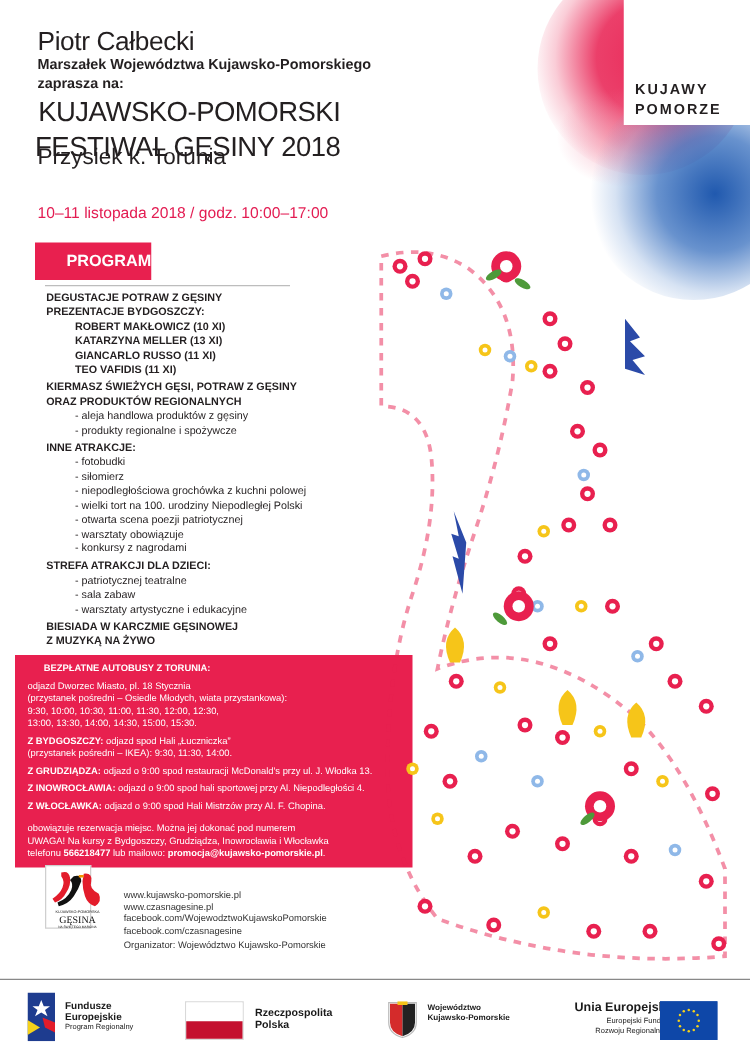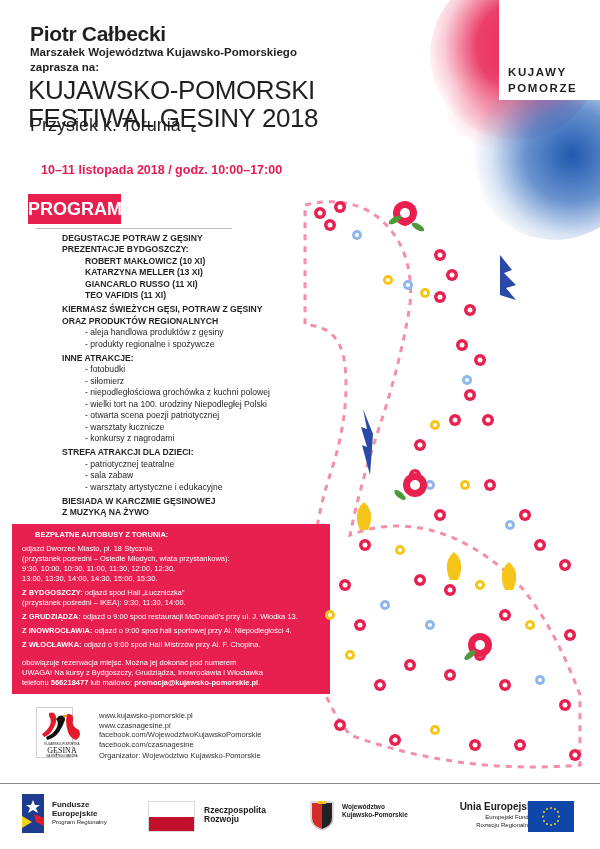--- a/index.html
+++ b/index.html
@@ -11,46 +11,46 @@
     .blob-pink { left: 430px; top: -30px; width: 170px; height: 170px;
       background: radial-gradient(circle at 55% 45%, rgba(232,30,80,0.95) 0%, rgba(232,30,80,0.85) 35%, rgba(240,110,140,0.35) 60%, rgba(255,255,255,0) 75%); }
     .blob-blue { left: 470px; top: 70px; width: 170px; height: 170px;
       background: radial-gradient(circle at 60% 50%, rgba(20,80,170,0.95) 0%, rgba(40,100,185,0.7) 35%, rgba(120,160,215,0.3) 60%, rgba(255,255,255,0) 75%); }
     .blob-pink2 { left: 445px; top: 70px; width: 110px; height: 80px;
       background: radial-gradient(ellipse at 50% 50%, rgba(240,120,150,0.55) 0%, rgba(255,255,255,0) 70%); }
     .kp-box { position: absolute; left: 499px; top: 0; width: 101px; height: 100px; background: #fff; }
     .kp-logo { position: absolute; left: 508px; top: 64px; font-size: 11.5px; font-weight: bold; letter-spacing: 1.6px; line-height: 16px; color: #231f20; }
 
     
-    .hdr-name { position: absolute; left: 30px; top: 22px; font-size: 21px; font-weight: bold; letter-spacing: -0.3px; }
+    .hdr-name { position: absolute; left: 30px; top: 22px; font-size: 21px; font-weight: normal; letter-spacing: -0.3px; }
     .hdr-role { position: absolute; left: 30px; top: 46px; font-size: 11.5px; font-weight: bold; }
     .hdr-invite { position: absolute; left: 30px; top: 61px; font-size: 11.5px; font-weight: bold; }
-    .hdr-title { position: absolute; left: 28px; top: 76px; font-size: 26px; line-height: 28px; letter-spacing: -0.4px; }
+    .hdr-title { position: absolute; left: 28px; top: 76px; font-size: 22px; line-height: 28px; letter-spacing: -0.4px; text-align: right; }
     .hdr-place { position: absolute; left: 30px; top: 115px; font-size: 18px; }
-    .hdr-date { position: absolute; left: 30px; top: 163px; font-size: 12.5px; font-weight: bold; color: #e31c52; margin-left: 11px; }
-
-    .program-badge { position: absolute; left: 28px; top: 194px; width: 93px; height: 30px; background: #e8204f; color: #fff; font-weight: bold; font-size: 18px; line-height: 30px; text-align: right; }
+    .hdr-date { position: absolute; left: 30px; top: 163px; font-size: 12.5px; font-weight: normal; color: #e31c52; }
+
+    .program-badge { position: absolute; left: 28px; top: 194px; width: 93px; height: 30px; background: #e8204f; color: #fff; font-weight: bold; font-size: 13px; line-height: 30px; text-align: right; }
     .program-rule { position: absolute; left: 36px; top: 228px; width: 196px; height: 1px; background: #bdbdbd; }
 
     
-    .program { position: absolute; left: 37px; top: 233px; width: 280px; font-size: 8.6px; line-height: 11.4px; margin-left: 25px; }
+    .program { position: absolute; left: 37px; top: 233px; width: 280px; font-size: 8.6px; line-height: 11.4px; }
     .sec { margin-bottom: 3px; }
     .sec-title { font-weight: bold; }
     .sec-item { padding-left: 23px; }
     .sec-item.bold { font-weight: bold; }
 
     
     .bus-box { position: absolute; left: 12px; top: 524px; width: 318px; height: 170px; background: #e8204f; color: #fff; padding: 6px 10px 0 10px; font-size: 7.5px; line-height: 10px; }
     .bus-title { font-weight: bold; margin-bottom: 4px; padding-left: 13px; }
     .bus-block { margin-bottom: 4px; }
     .bus-block b { font-weight: bold; }
     .bus-note { margin-top: 8px; }
 
     
-    .gesina-logo { position: absolute; left: 36px; top: 707px; width: 37px; height: 51px; border: 1px solid #cfcfcf; background: #fff; }
+    .gesina-logo { position: absolute; left: 36px; top: 692px; width: 37px; height: 51px; border: 1px solid #cfcfcf; background: #fff; }
     .links { position: absolute; left: 99px; top: 711px; font-size: 7.5px; line-height: 9.5px; color: #333; }
     .org { position: absolute; left: 99px; top: 751px; font-size: 7.5px; color: #333; }
     .footer-rule { position: absolute; left: 0; top: 783px; width: 600px; height: 1px; background: #888; }
 
     
     .fe-logo { position: absolute; left: 22px; top: 794px; width: 22px; height: 39px; }
     .fe-text { position: absolute; left: 52px; top: 800px; font-size: 8px; line-height: 9px; color: #1a1a1a; font-weight: bold; }
     .fe-sub { font-weight: normal; font-size: 6px; }
     .rp-flag { position: absolute; left: 148px; top: 801px; width: 47px; height: 31px; border: 1px solid #d9d9d9; }
     .rp-flag .w { height: 50%; background: #fff; }
@@ -105,21 +105,21 @@
     <div class="sec-item">- aleja handlowa produktów z gęsiny</div>
     <div class="sec-item">- produkty regionalne i spożywcze</div>
   </div>
   <div class="sec">
     <div class="sec-title">INNE ATRAKCJE:</div>
     <div class="sec-item">- fotobudki</div>
     <div class="sec-item">- siłomierz</div>
     <div class="sec-item">- niepodległościowa grochówka z kuchni polowej</div>
     <div class="sec-item">- wielki tort na 100. urodziny Niepodległej Polski</div>
     <div class="sec-item">- otwarta scena poezji patriotycznej</div>
-    <div class="sec-item">- warsztaty łucznicze</div>
+    <div class="sec-item">- warsztaty obowiązuje</div>
     <div class="sec-item">- konkursy z nagrodami</div>
   </div>
   <div class="sec">
     <div class="sec-title">STREFA ATRAKCJI DLA DZIECI:</div>
     <div class="sec-item">- patriotycznej teatralne</div>
     <div class="sec-item">- sala zabaw</div>
     <div class="sec-item">- warsztaty artystyczne i edukacyjne</div>
   </div>
   <div class="sec">
     <div class="sec-title">BIESIADA W KARCZMIE GĘSINOWEJ</div>
@@ -284,21 +284,21 @@
   <div>Europejskie</div>
   <div class="fe-sub">Program Regionalny</div>
 </div>
 
 <div class="rp-flag">
     <div class="w"></div>
     <div class="r"></div>
   </div>
 <div class="rp-text">
   <div>Rzeczpospolita</div>
-  <div>Rozwoju</div>
+  <div>Polska</div>
 </div>
 
 <svg class="wkp-crest" viewBox="0 0 24 30">
   <path d="M1 1 h22 v16 q0 9 -11 12 q-11 -3 -11 -12z" fill="#fff" stroke="#bbb" stroke-width="1"></path>
   <path d="M2 2 h10 v26 q-10 -3 -10 -11z" fill="#d42b2b"></path>
   <path d="M12 2 h10 v15 q0 8 -10 11z" fill="#222"></path>
   <rect x="8" y="0" width="8" height="3" fill="#f6c519"></rect>
 </svg>
 <div class="wkp-text">
   <div>Województwo</div>

